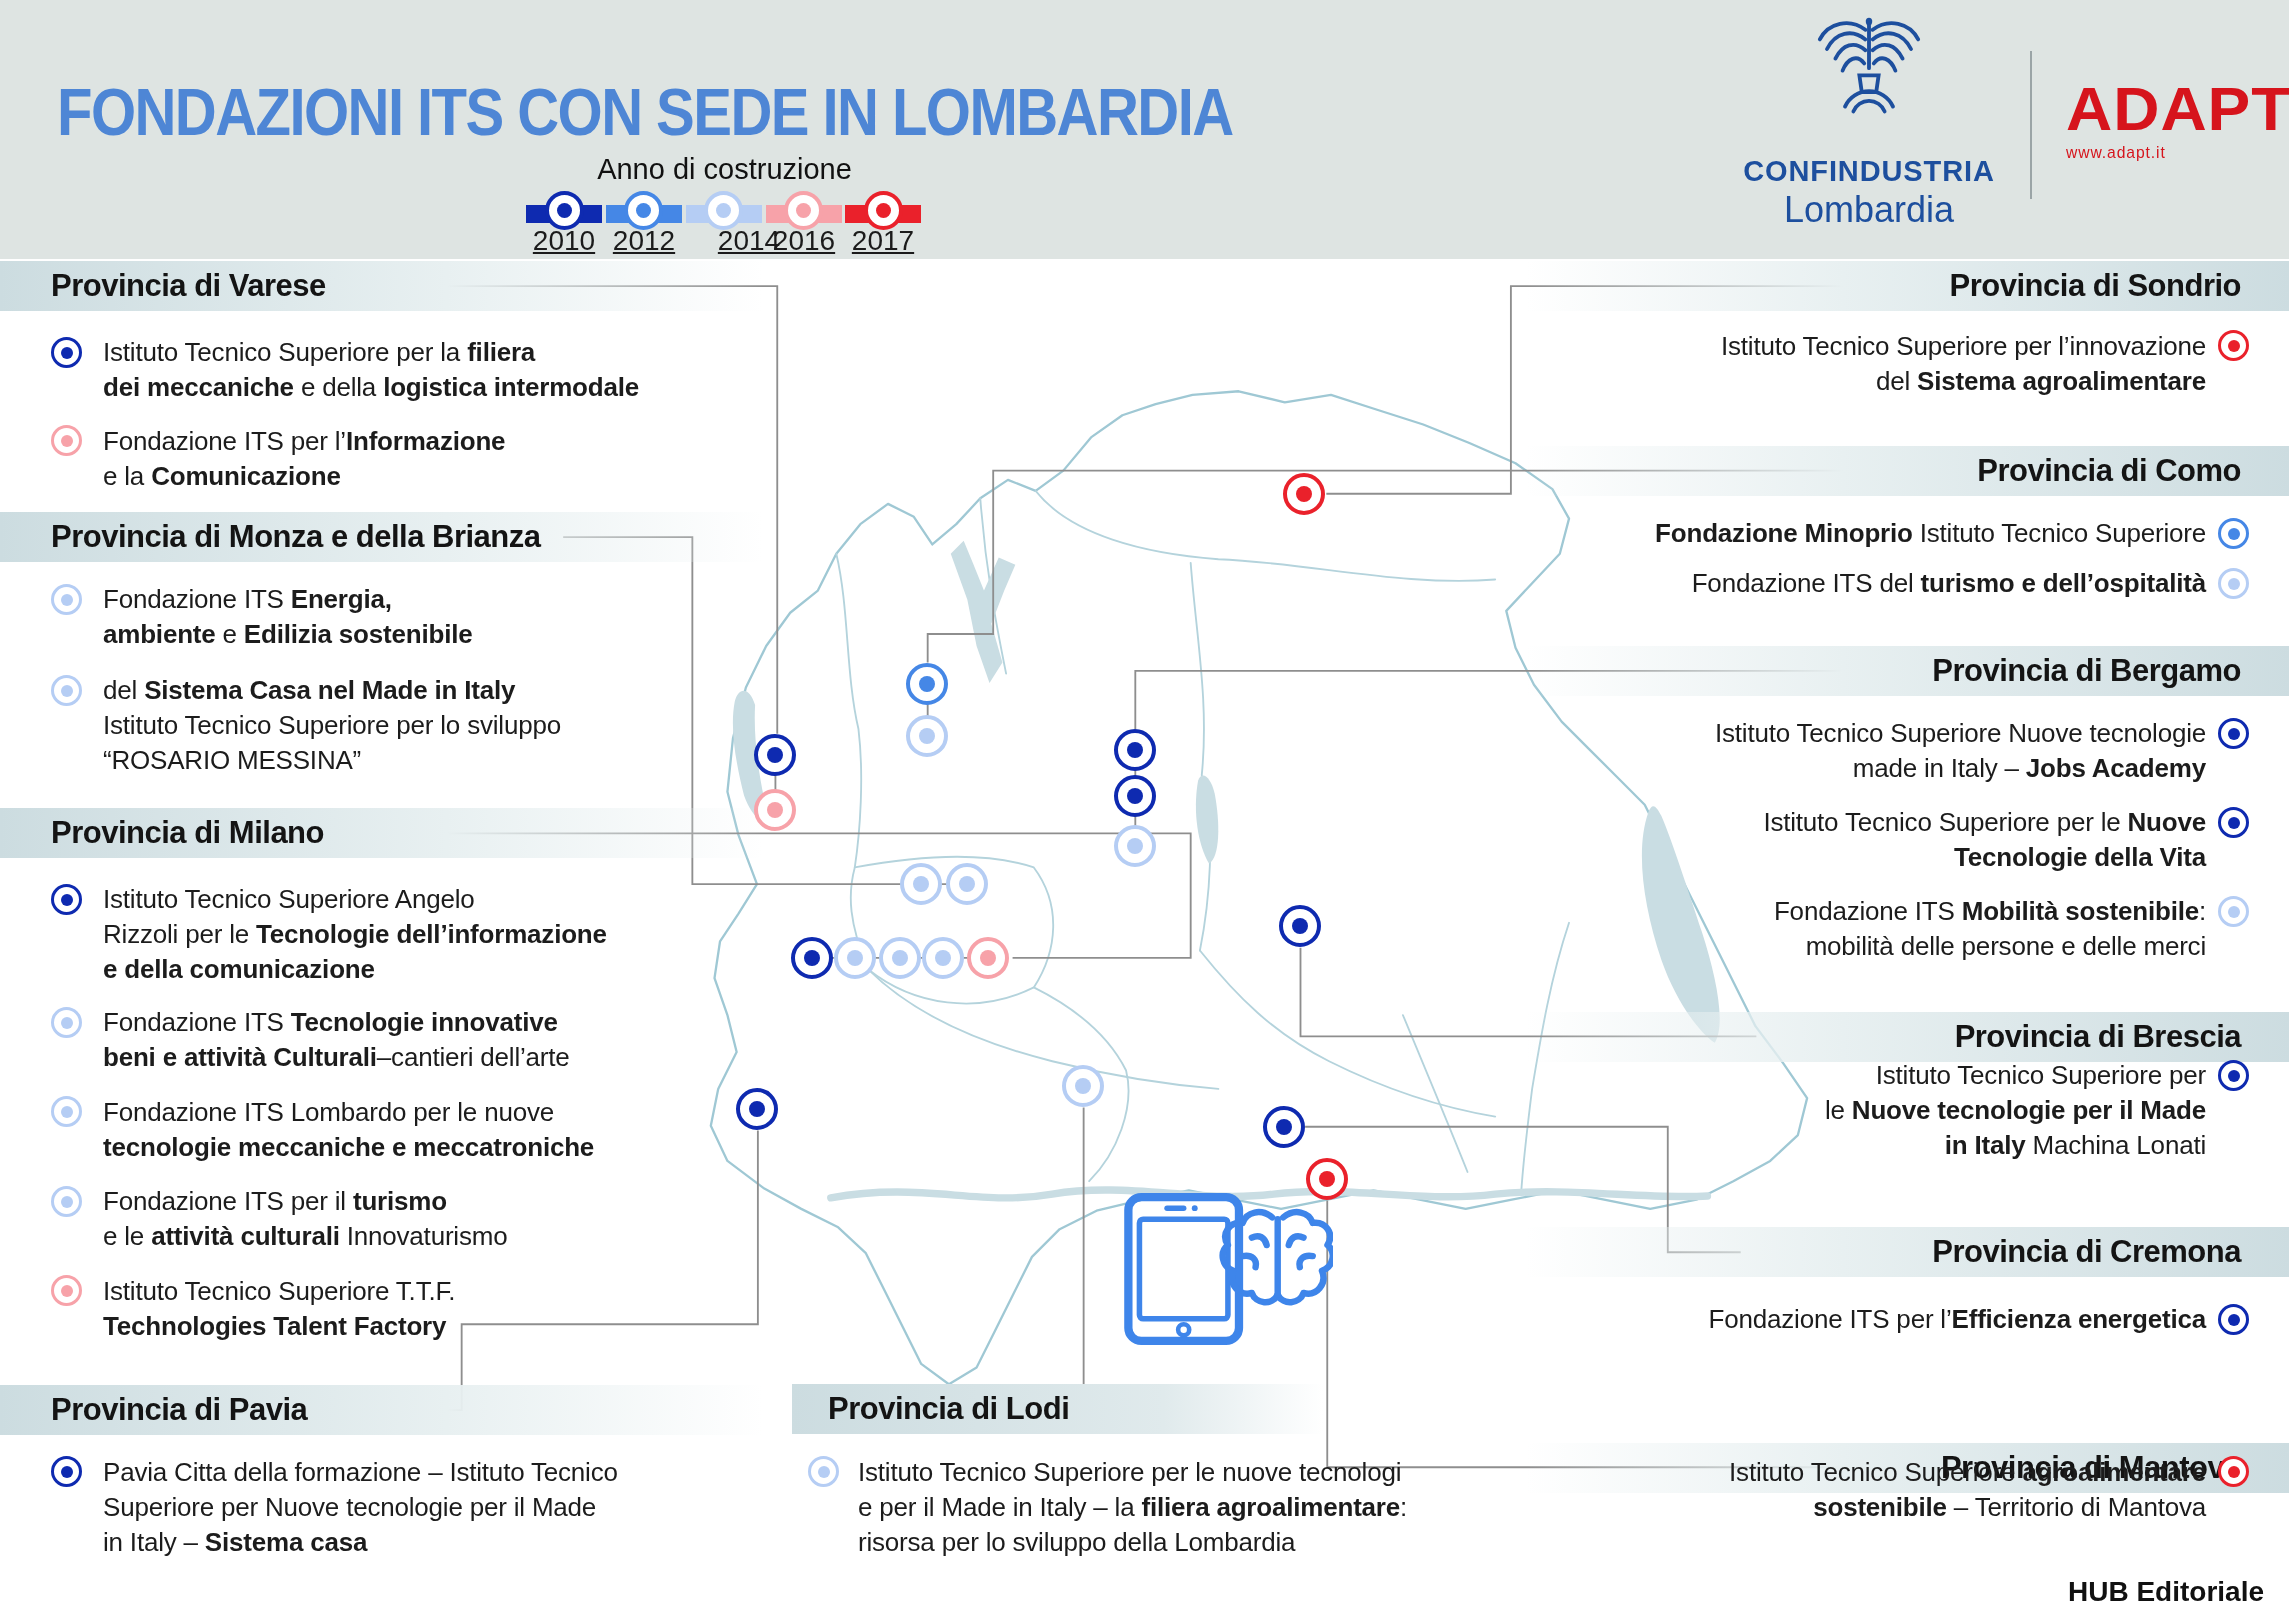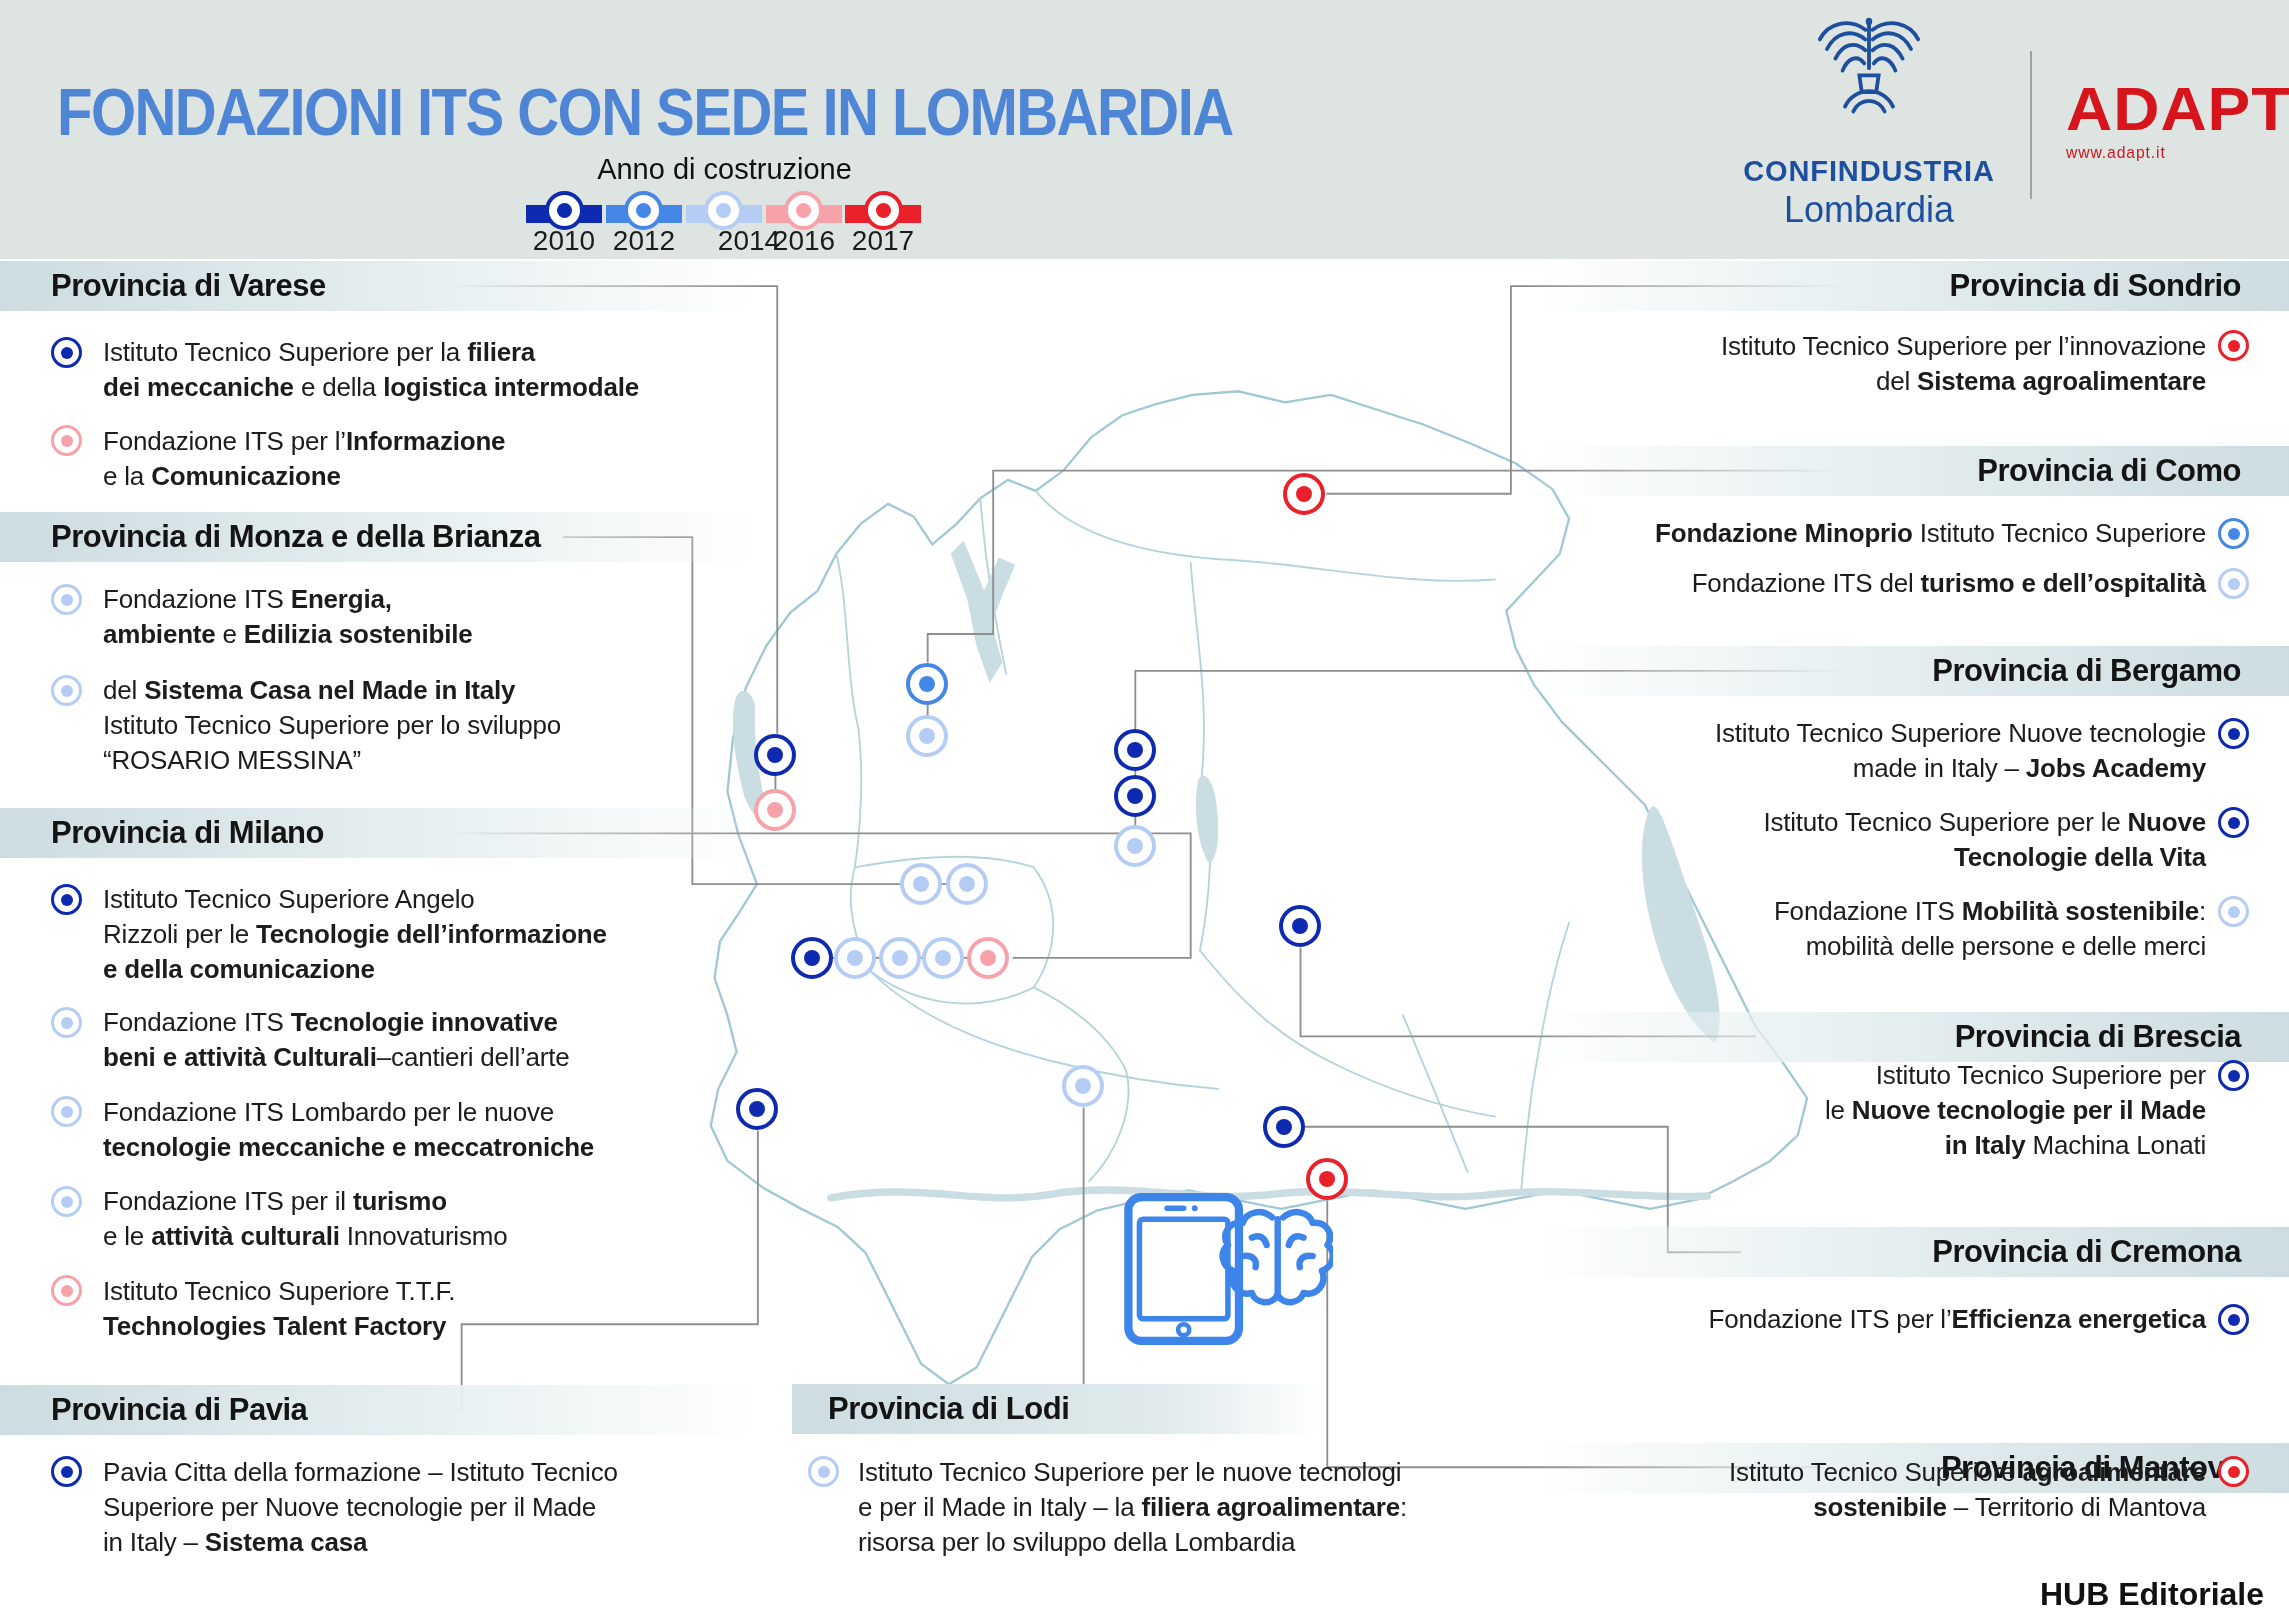--- a/index.html
+++ b/index.html
@@ -15,40 +15,40 @@
   .conf-region{font-size:36px;margin-top:1.8px;}
   .logo-divider{position:absolute;left:2030px;top:51px;width:1.8px;height:148px;background:#9aa4a6;}
   .adapt-logo{position:absolute;left:2066px;top:79px;width:194px;color:#d6141c;}
   .adapt-name{font-size:61px;font-weight:900;letter-spacing:0.9px;line-height:61px;
               transform:scaleX(1.05);transform-origin:left;}
   .adapt-url{font-size:15.7px;margin-top:3.7px;letter-spacing:0.9px;}
   
   .legend-title{position:absolute;left:526px;top:153px;width:397px;text-align:center;
                 font-size:29px;color:#111;}
   .leg-bar{position:absolute;top:205px;height:17.5px;width:76px;}
-  .leg-year{position:absolute;top:225px;width:76px;text-align:center;font-size:28px;color:#1b1b1b;}
+  .leg-year{position:absolute;top:225px;width:76px;text-align:center;font-size:28px;color:#1b1b1b;text-decoration:underline;}
   
   .mk{position:absolute;border-radius:50%;background:#fff;box-sizing:border-box;
       display:flex;align-items:center;justify-content:center;}
   .mkdot{border-radius:50%;display:block;}
   
   .band{position:absolute;height:50px;}
   .band-l{left:0;width:812px;background:linear-gradient(90deg,#ccdce0 0%,#e8f0f1 55%,rgba(255,255,255,0) 94%);}
   .band-r{left:1477px;width:813px;background:linear-gradient(270deg,#ccdce0 0%,#e8f0f1 55%,rgba(255,255,255,0) 94%);}
   .band-b{left:792px;width:531px;background:linear-gradient(90deg,#ccdce0 0%,#e0eaec 70%,rgba(255,255,255,0) 100%);}
   .heading{position:absolute;height:50px;line-height:50px;font-weight:bold;font-size:31px;
            letter-spacing:-0.5px;color:#141414;white-space:nowrap;}
   .head-l{left:51px;} .head-r{right:49px;text-align:right;} .head-b{left:828px;}
   
   .item{position:absolute;font-size:26px;line-height:35px;color:#1c1c1c;letter-spacing:-0.2px;}
   .item-l{left:103px;width:600px;} .item-b{left:858px;width:628px;}
   .item-r{right:84px;width:701px;text-align:right;}
   .b{font-weight:bold;}
   .overlay{position:absolute;left:0;top:0;pointer-events:none;}
-  .footer{position:absolute;right:26px;top:1576px;font-size:32px;font-weight:bold;color:#111;}
+  .footer{position:absolute;right:26px;top:1576px;font-size:28px;font-weight:bold;color:#111;}
 </style>
 </head>
 <body>
 
 <div class="page" id="page">
 
   <div class="header">
     <div class="title">FONDAZIONI ITS CON SEDE IN LOMBARDIA</div>
 
     <div class="conf-logo">

